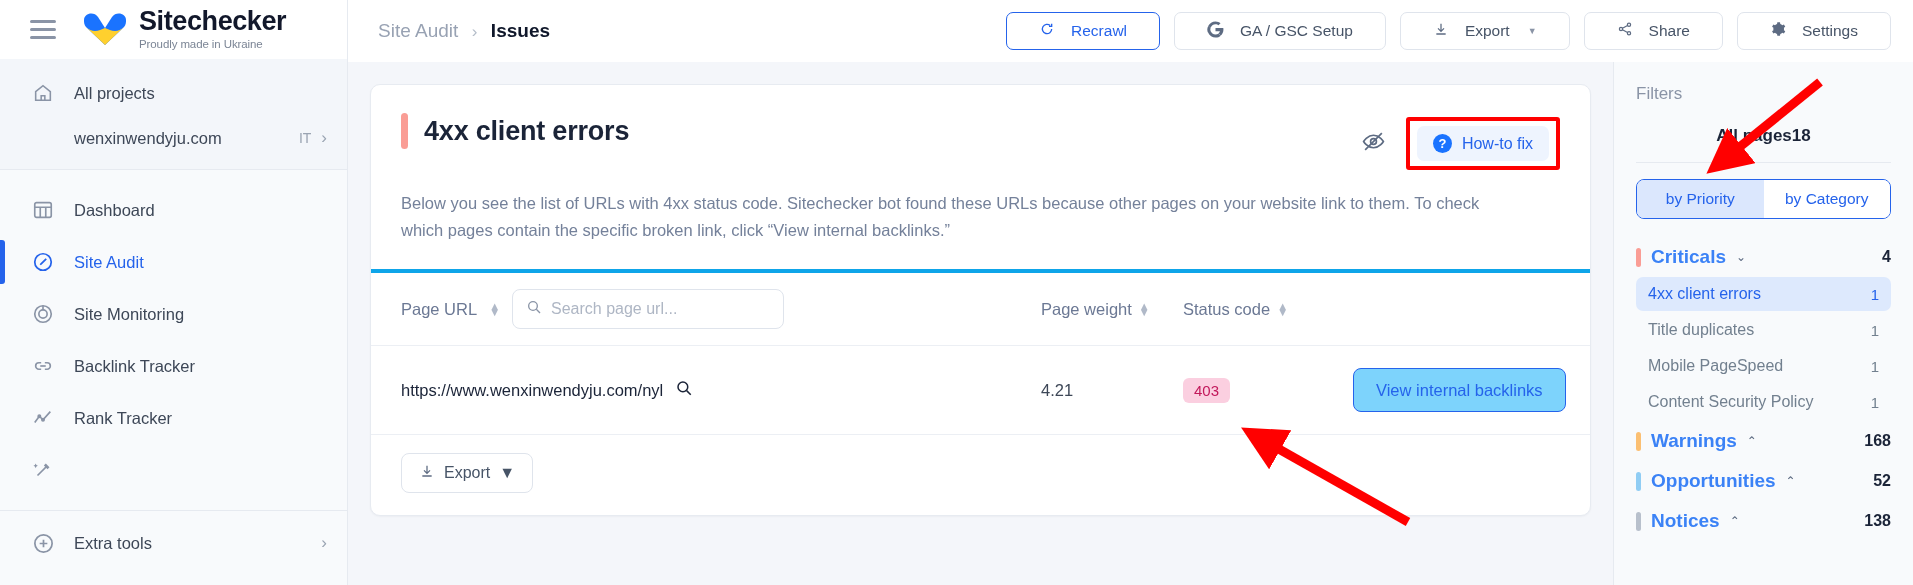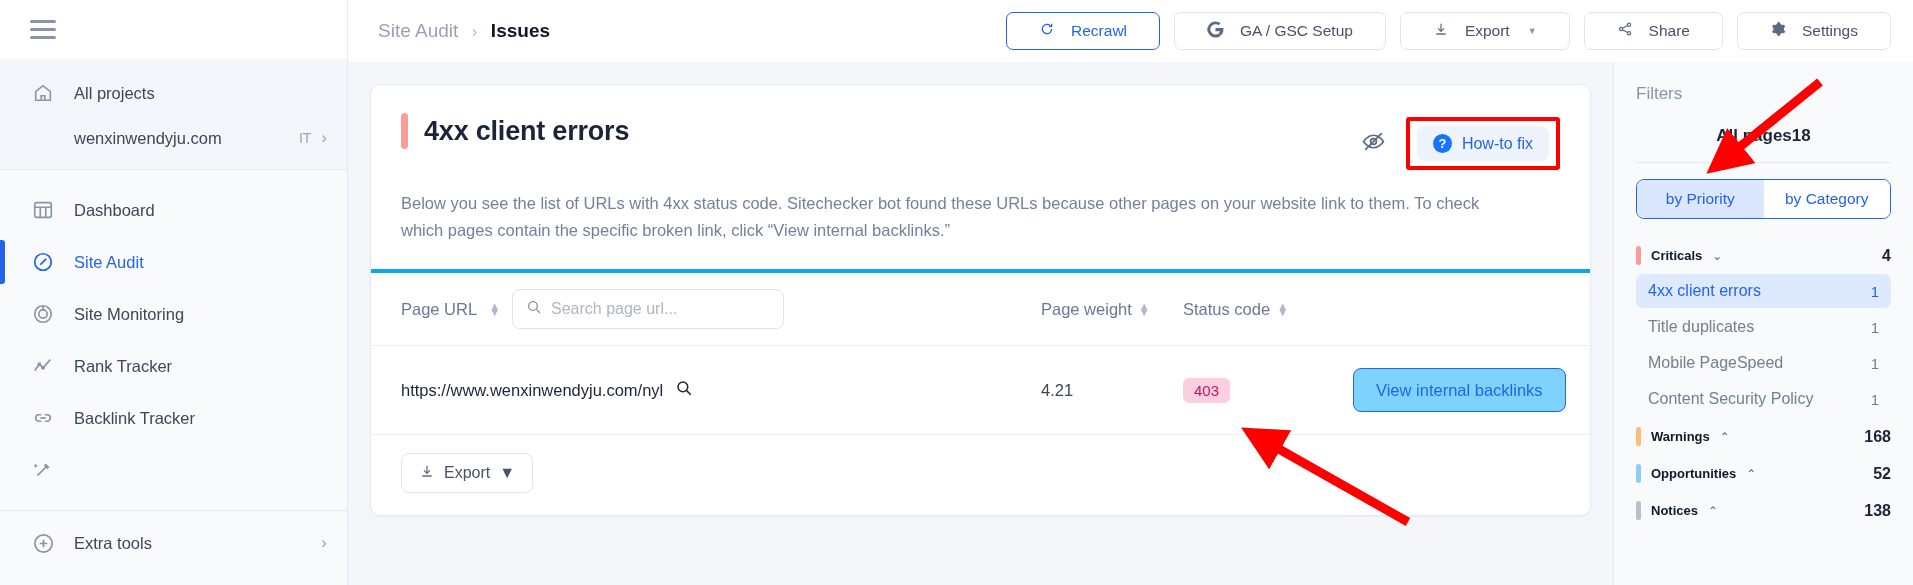--- a/index.html
+++ b/index.html
@@ -162,21 +162,21 @@
   .seg div {
     flex: 1; text-align: center; font-size: 15.5px; color: #2563eb;
     padding: 10px 0; cursor: pointer; background:#fff;
   }
   .seg div.on { background: #dbe7fd; font-weight: 500; }
   .grp {
     display: flex; align-items: center; gap: 10px;
     padding: 9px 0; cursor: pointer;
   }
   .grp .bar { width: 5px; height: 19px; border-radius: 3px; flex:0 0 5px;}
-  .grp .name { font-size: 13px; color: #0f172a; font-weight: 600; }
+  .grp .name { font-size: 19px; color: #3b82f6; font-weight: 600; }
   .grp .chev { color: #5d6b82; font-size: 12px; }
   .grp .count { margin-left: auto; font-size: 16px; color: #1b2438; font-weight: 600;}
   .sub {
     display: flex; align-items: center; padding: 8px 12px;
     font-size: 16px; color: #72808f; border-radius: 7px; cursor: pointer;
     margin-bottom: 2px;
   }
   .sub .count { margin-left: auto; font-size: 15px; }
   .sub.on { background: #dde9fd; color: #2563eb; }
   .sub.on .count { color: #2563eb; }
@@ -190,20 +190,34 @@
 <div class="app">
 
   <aside class="sidebar">
 
     <div class="sb-top">
       <div class="burger">
         <span></span>
           <span></span>
           <span></span>
       </div>
+      <div class="logo-wrap">
+        <span class="logo-mark">
+          <svg width="46" height="38" viewBox="0 0 46 38">
+            <path d="M2 9 C2 2, 12 0, 16 6 L23 17 L23 34 L4 16 C2 14, 2 11, 2 9 Z" fill="#1a73ff"></path>
+            <path d="M44 9 C44 2, 34 0, 30 6 L23 17 L23 34 L42 16 C44 14, 44 11, 44 9 Z" fill="#1a73ff"></path>
+            <path d="M23 17 L23 34 L4 16 C10 22, 17 20, 23 17 Z" fill="#ffd02e"></path>
+            <path d="M23 17 L23 34 L42 16 C36 22, 29 20, 23 17 Z" fill="#ffd02e"></path>
+          </svg>
+        </span>
+        <span class="brand-text">
+          <span class="brand-name">Sitechecker</span>
+          <span class="brand-sub">Proudly made in Ukraine</span>
+        </span>
+      </div>
     </div>
 
     <div class="sb-projects">
       <div class="sb-row">
         <span class="ico">
           <svg width="22" height="22" viewBox="0 0 24 24" fill="none" stroke="currentColor" stroke-width="1.7">
             <path d="M4 10.5 L12 4 L20 10.5 V20 H4 Z"></path>
               <path d="M10 20v-5h4v5"></path>
           </svg>
         </span>
@@ -244,37 +258,37 @@
               <circle cx="12" cy="12" r="4.5"></circle>
               <path d="M12 3v5"></path>
           </svg>
         </span>
         <span class="lbl">Site Monitoring</span>
       </div>
 
       <div class="sb-row">
         <span class="ico">
           <svg width="22" height="22" viewBox="0 0 24 24" fill="none" stroke="currentColor" stroke-width="1.8">
+            <path d="M9 12h6"></path>
+              <path d="M10 8.5H7.5a3.5 3.5 0 0 0 0 7H10"></path>
+              <path d="M14 8.5h2.5a3.5 3.5 0 0 1 0 7H14"></path>
+          </svg>
+        </span>
+        <span class="lbl">Backlink Tracker</span>
+      </div>
+
+      <div class="sb-row">
+        <span class="ico">
+          <svg width="22" height="22" viewBox="0 0 24 24" fill="none" stroke="currentColor" stroke-width="1.8">
             <path d="M3 17 L8 10 L12 14 L20 5"></path>
               <circle cx="8" cy="10" r="1.3"></circle>
               <circle cx="12" cy="14" r="1.3"></circle>
           </svg>
         </span>
         <span class="lbl">Rank Tracker</span>
-      </div>
-
-      <div class="sb-row">
-        <span class="ico">
-          <svg width="22" height="22" viewBox="0 0 24 24" fill="none" stroke="currentColor" stroke-width="1.8">
-            <path d="M9 12h6"></path>
-              <path d="M10 8.5H7.5a3.5 3.5 0 0 0 0 7H10"></path>
-              <path d="M14 8.5h2.5a3.5 3.5 0 0 1 0 7H14"></path>
-          </svg>
-        </span>
-        <span class="lbl">Backlink Tracker</span>
       </div>
 
       <div class="sb-row">
         <span class="ico">
           <svg width="22" height="22" viewBox="0 0 24 24" fill="none" stroke="currentColor" stroke-width="1.8">
             <path d="M6 18 L16 8"></path>
               <path d="M14 6 L18 10" stroke-width="3"></path>
               <path d="M4 5l.8 1.6L6.4 7.4 4.8 8.2 4 10l-.8-1.8L1.6 7.4 3.2 6.6Z" fill="currentColor" stroke="none"></path>
           </svg>
         </span>

